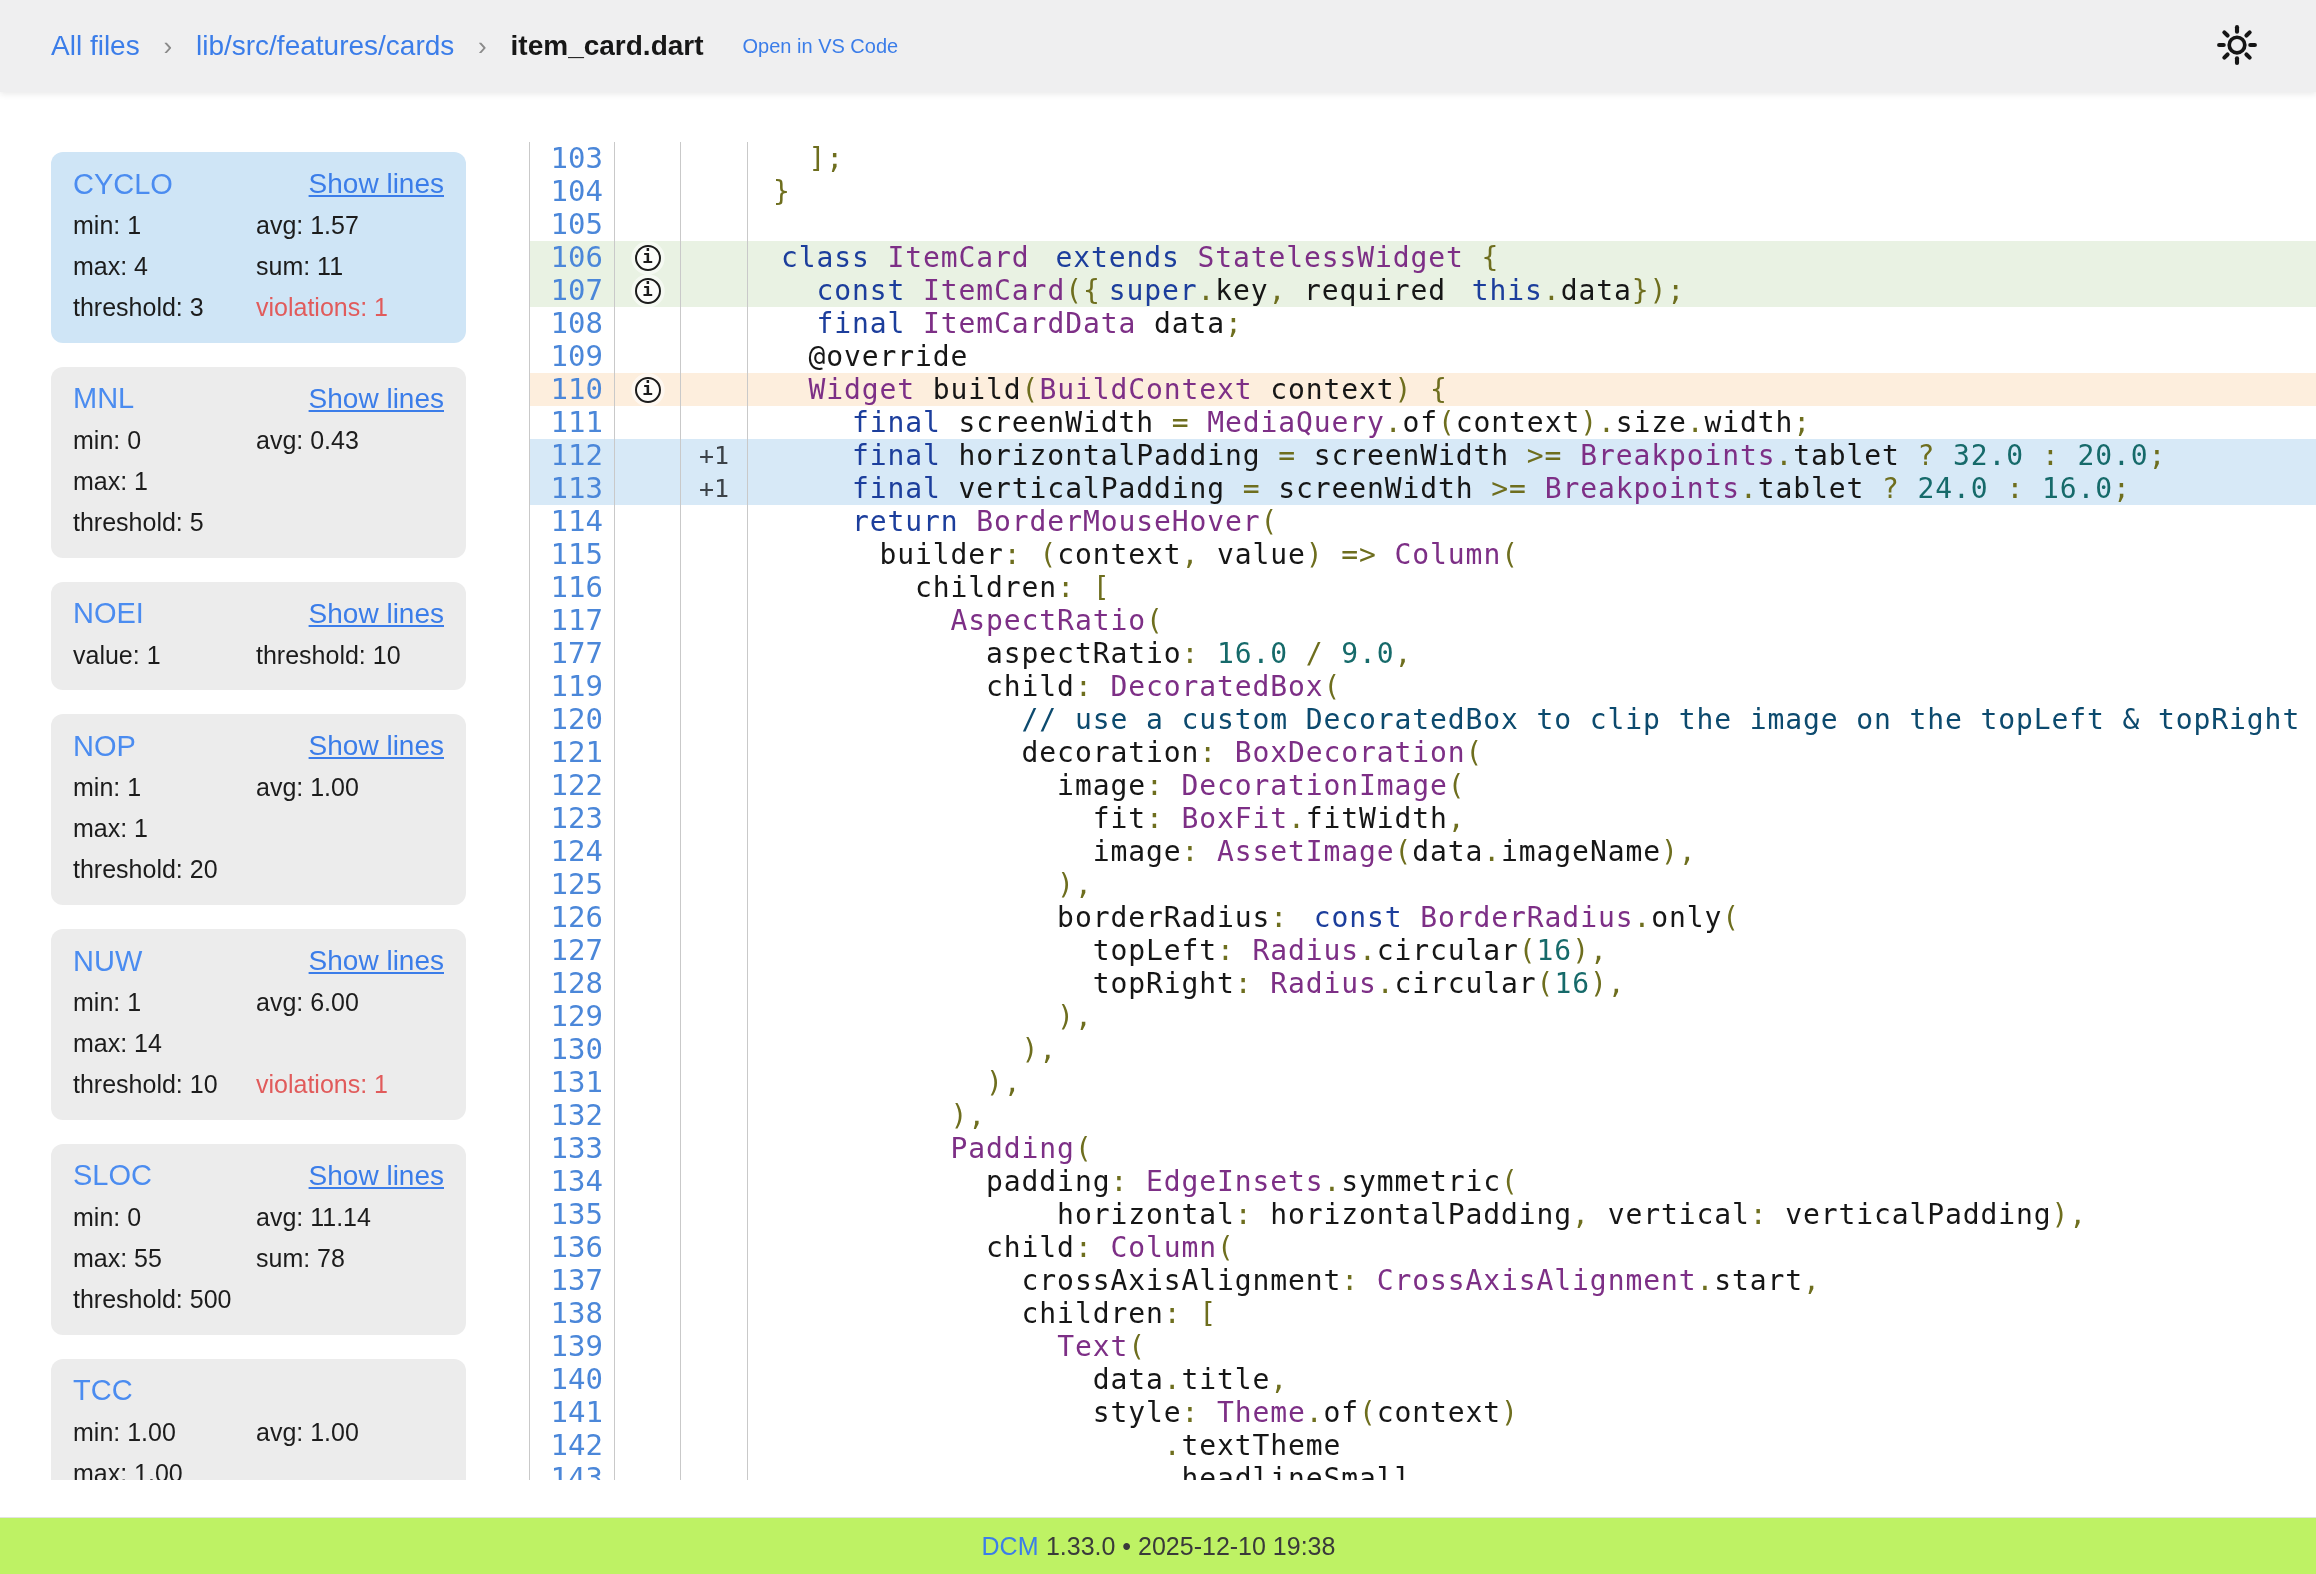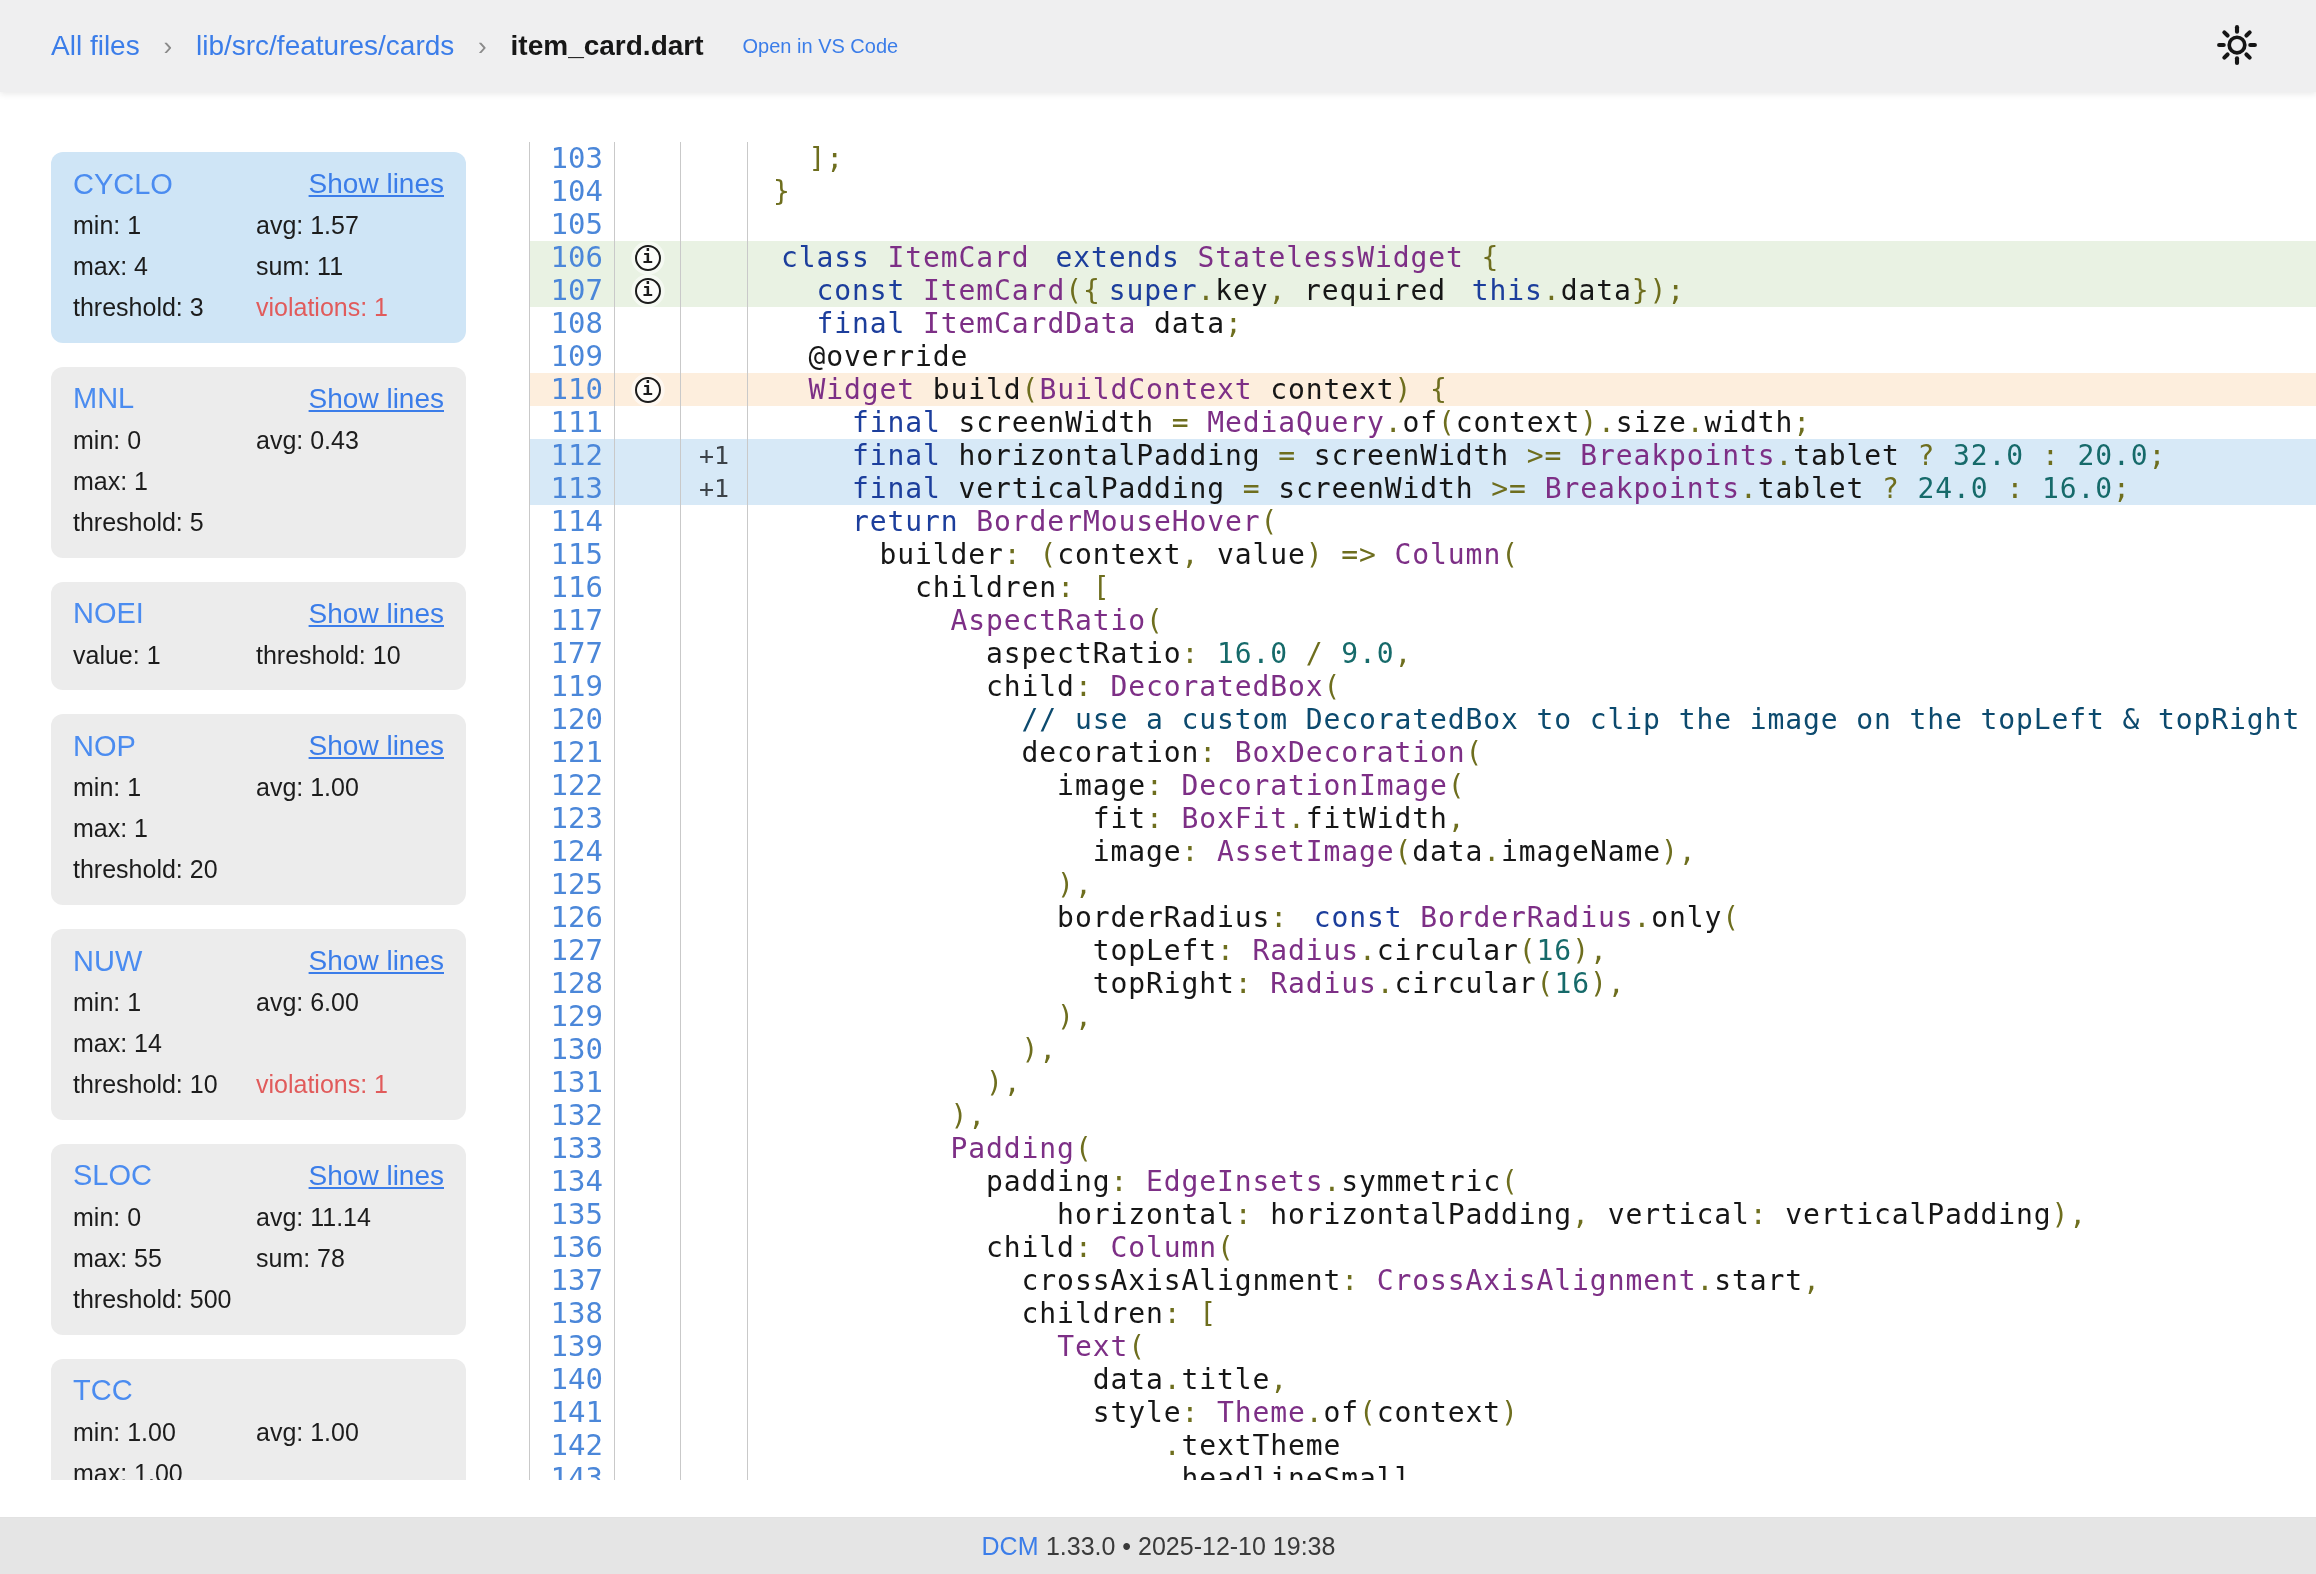--- a/index.html
+++ b/index.html
@@ -64,21 +64,21 @@
   .tk-k { color:#1c3e9c;margin-left:8px; }
   .tk-t { color:#7d2f86; }
   .tk-p { color:#6e6e1e; }
   .tk-n { color:#166a6a; }
   .tk-c { color:#0c4a6e; }
   .tk-d { color:#161616; }
 
   
   .footer {
     position:absolute; left:0; bottom:0; width:2317px; height:58px;
-    background:#e5e5e5; border-top:0.9px solid #e2e2e2;
+    background:#bef264; border-top:0.9px solid #e2e2e2;
     display:flex; align-items:center; justify-content:center;
     font-size:25px; color:#3a3a3a;
   }
   .footer a { color:#3b7de9; text-decoration:none; cursor:pointer; margin-right:7.4px; }
 </style>
 </head>
 <body>
 
 <div class="header">
   <nav class="breadcrumb" id="breadcrumb">

